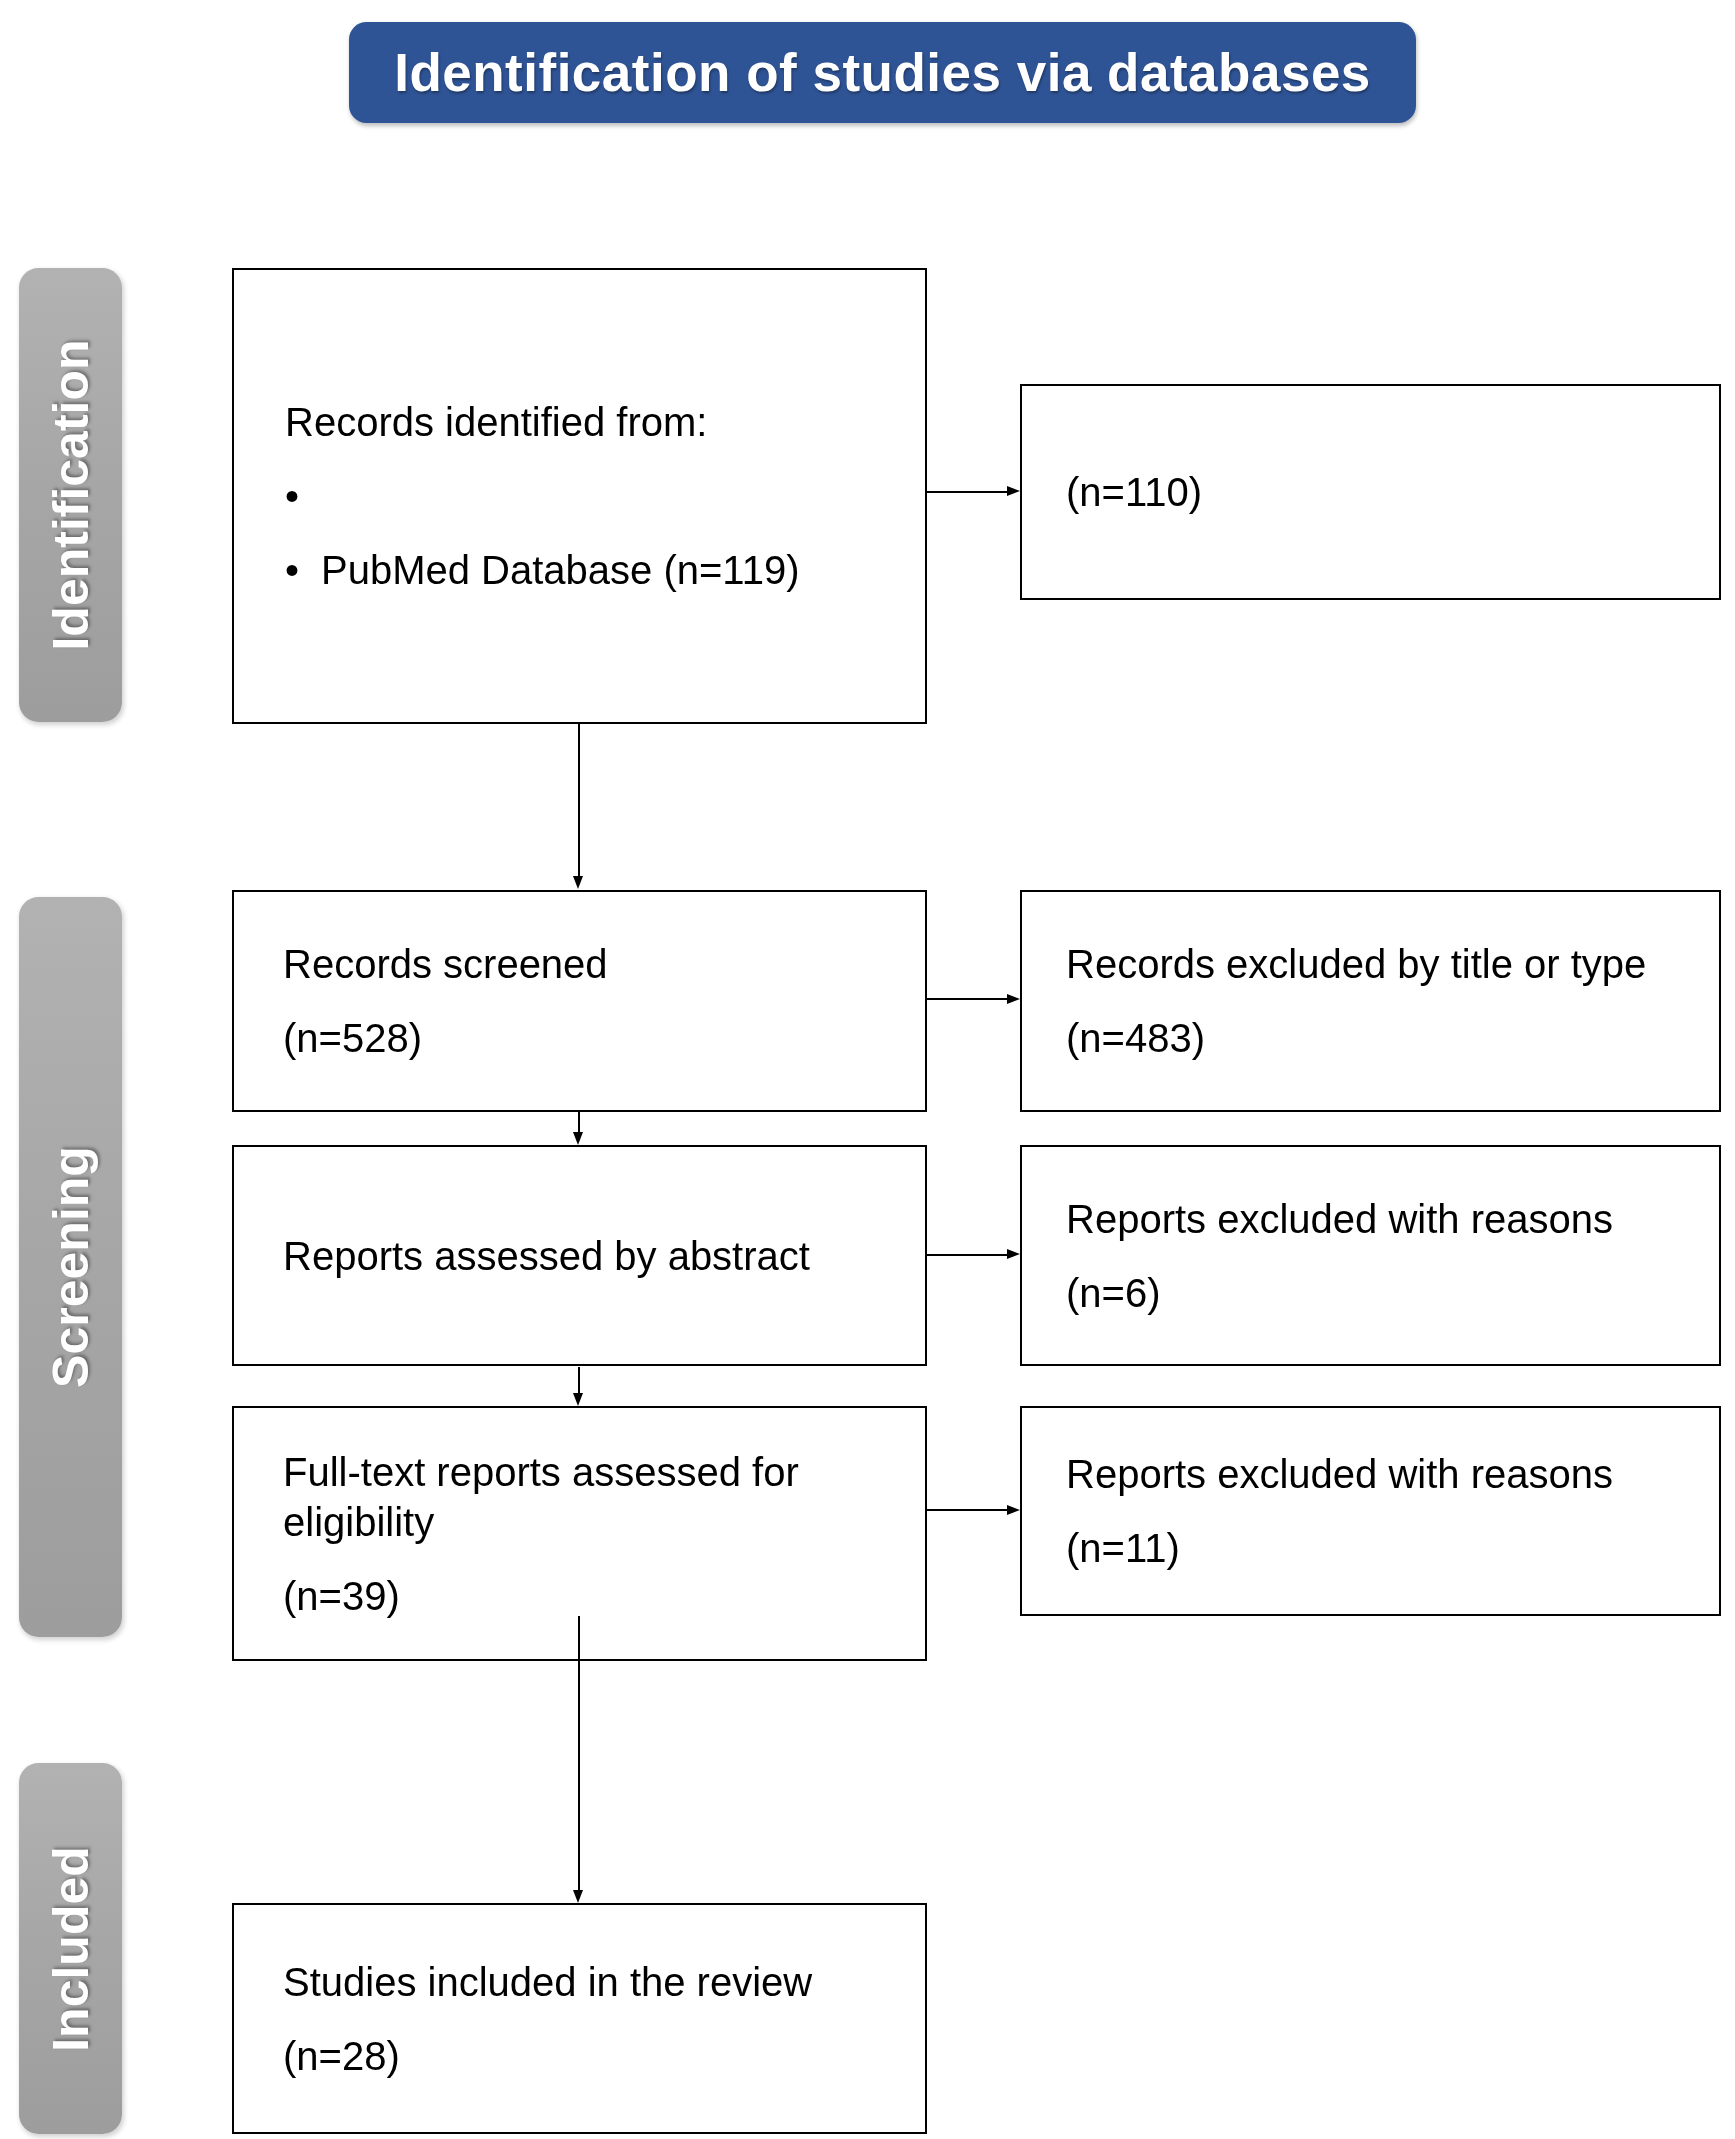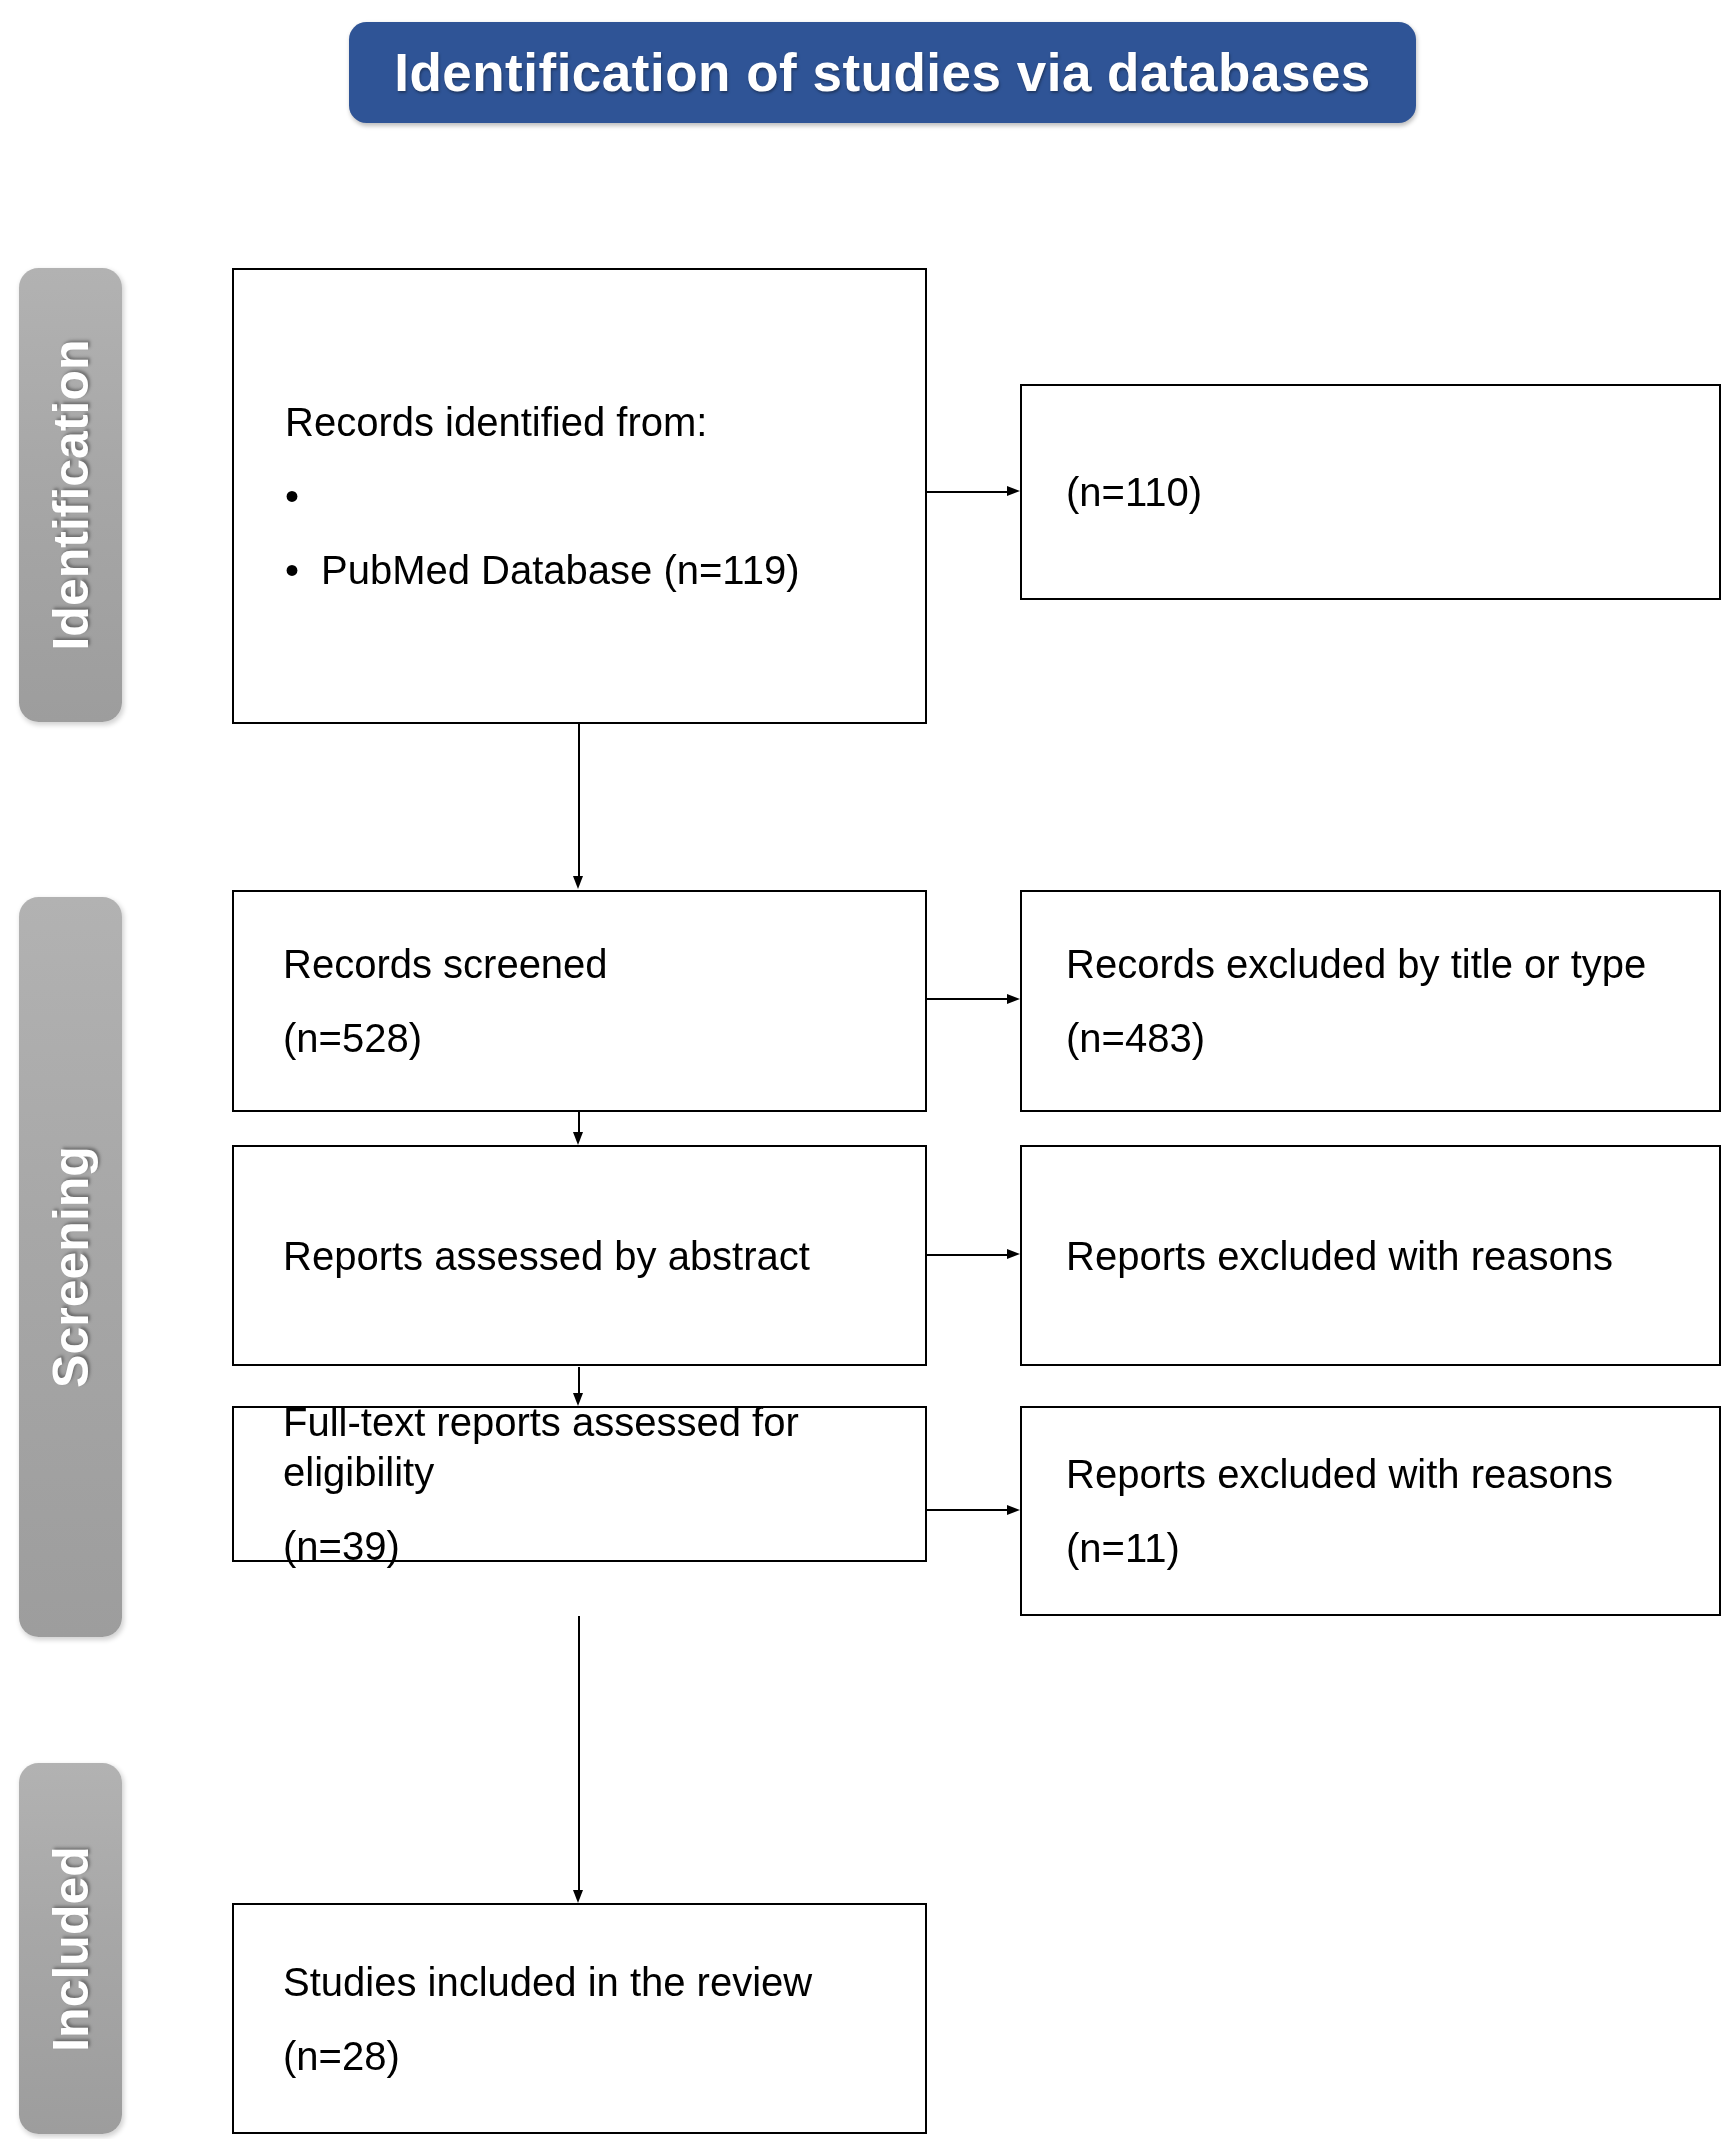--- a/index.html
+++ b/index.html
@@ -81,21 +81,21 @@
     line-height: 1.25;
   }
   .flow-box p { margin: 0; }
   .flow-box p + p { margin-top: 24px; }
   .col-left  { left: 232px;  width: 695px; padding: 20.6px 20.6px 20.6px 49px; }
   .col-right { left: 1020px; width: 701px; padding: 20.6px 18px 20.6px 44px; }
 
   .box-records-identified { top: 268px;  height: 456px; padding-left: 51px; }
   .box-records-screened   { top: 890px; height: 222px; }
   .box-reports-abstract   { top: 1145px; height: 221px; }
-  .box-fulltext           { top: 1406px; height: 156px; }
+  .box-fulltext           { top: 1406px; height: 255px; }
   .box-included           { top: 1903px; height: 231px; }
 
   .box-duplicates         { top: 384px;  height: 216px; }
   .box-excluded-title     { top: 890px; height: 222px; }
   .box-excluded-abstract  { top: 1145px; height: 221px; }
   .box-excluded-fulltext  { top: 1406px; height: 210px; }
 
   .bullet-row { display: flex; }
   .bullet-glyph { flex: 0 0 36px; }
 
@@ -193,20 +193,21 @@
     <p>(n=110)</p>
   </div>
 
   <div class="flow-box col-right box-excluded-title">
     <p>Records excluded by title or type</p>
     <p>(n=483)</p>
   </div>
 
   <div class="flow-box col-right box-excluded-abstract">
     <p>Reports excluded with reasons</p>
+    <p>(n=6)</p>
   </div>
 
   <div class="flow-box col-right box-excluded-fulltext">
     <p>Reports excluded with reasons</p>
     <p>(n=11)</p>
   </div>
 
   <div class="vline v1"></div>
   <div class="arrow-down ad1"></div>
 

